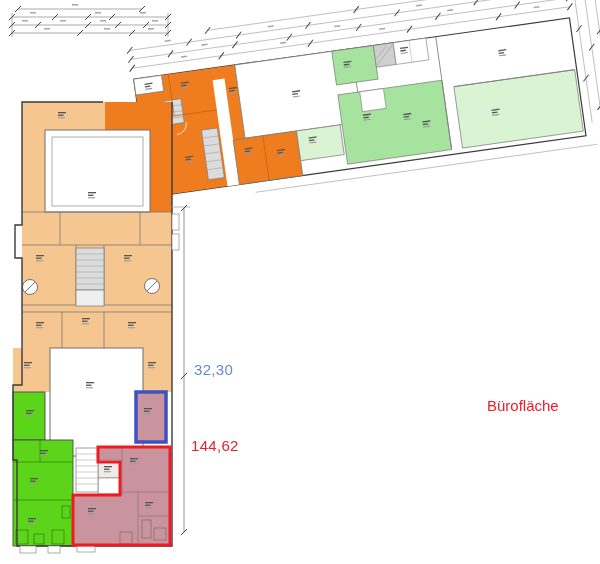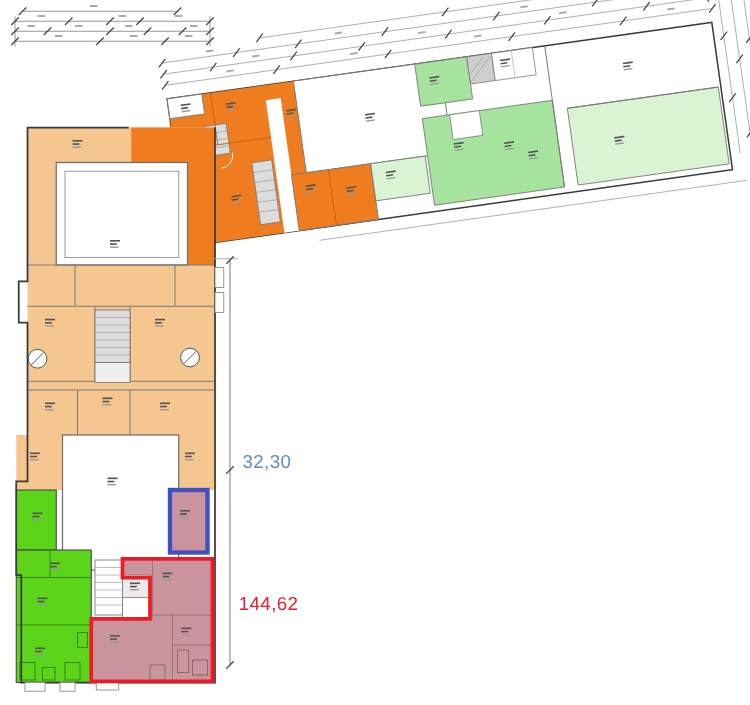--- a/index.html
+++ b/index.html
@@ -332,18 +332,19 @@
   <g>
     <line x1="168" y1="207" x2="190" y2="207" stroke="#999" stroke-width="0.7"></line>
     <line x1="184" y1="208" x2="184" y2="532" stroke="#888" stroke-width="0.9"></line>
     <use href="#tick" x="184" y="208"></use>
     <use href="#tick" x="184" y="376"></use>
     <use href="#tick" x="184" y="532"></use>
   </g>
 </svg>
 
 <div class="overlay meas meas-terrace" style="left:194px;top:361px;">32,30</div>
-<div class="overlay meas meas-office" style="left:191px;top:437px;margin-top:38px;">144,62</div>
+<div class="overlay meas meas-office" style="left:191px;top:437px;">144,62</div>
 
 <div class="legend">
+  <div class="t-office">Bürofläche</div>
 </div>
 
 </div>
 
 </body></html>

